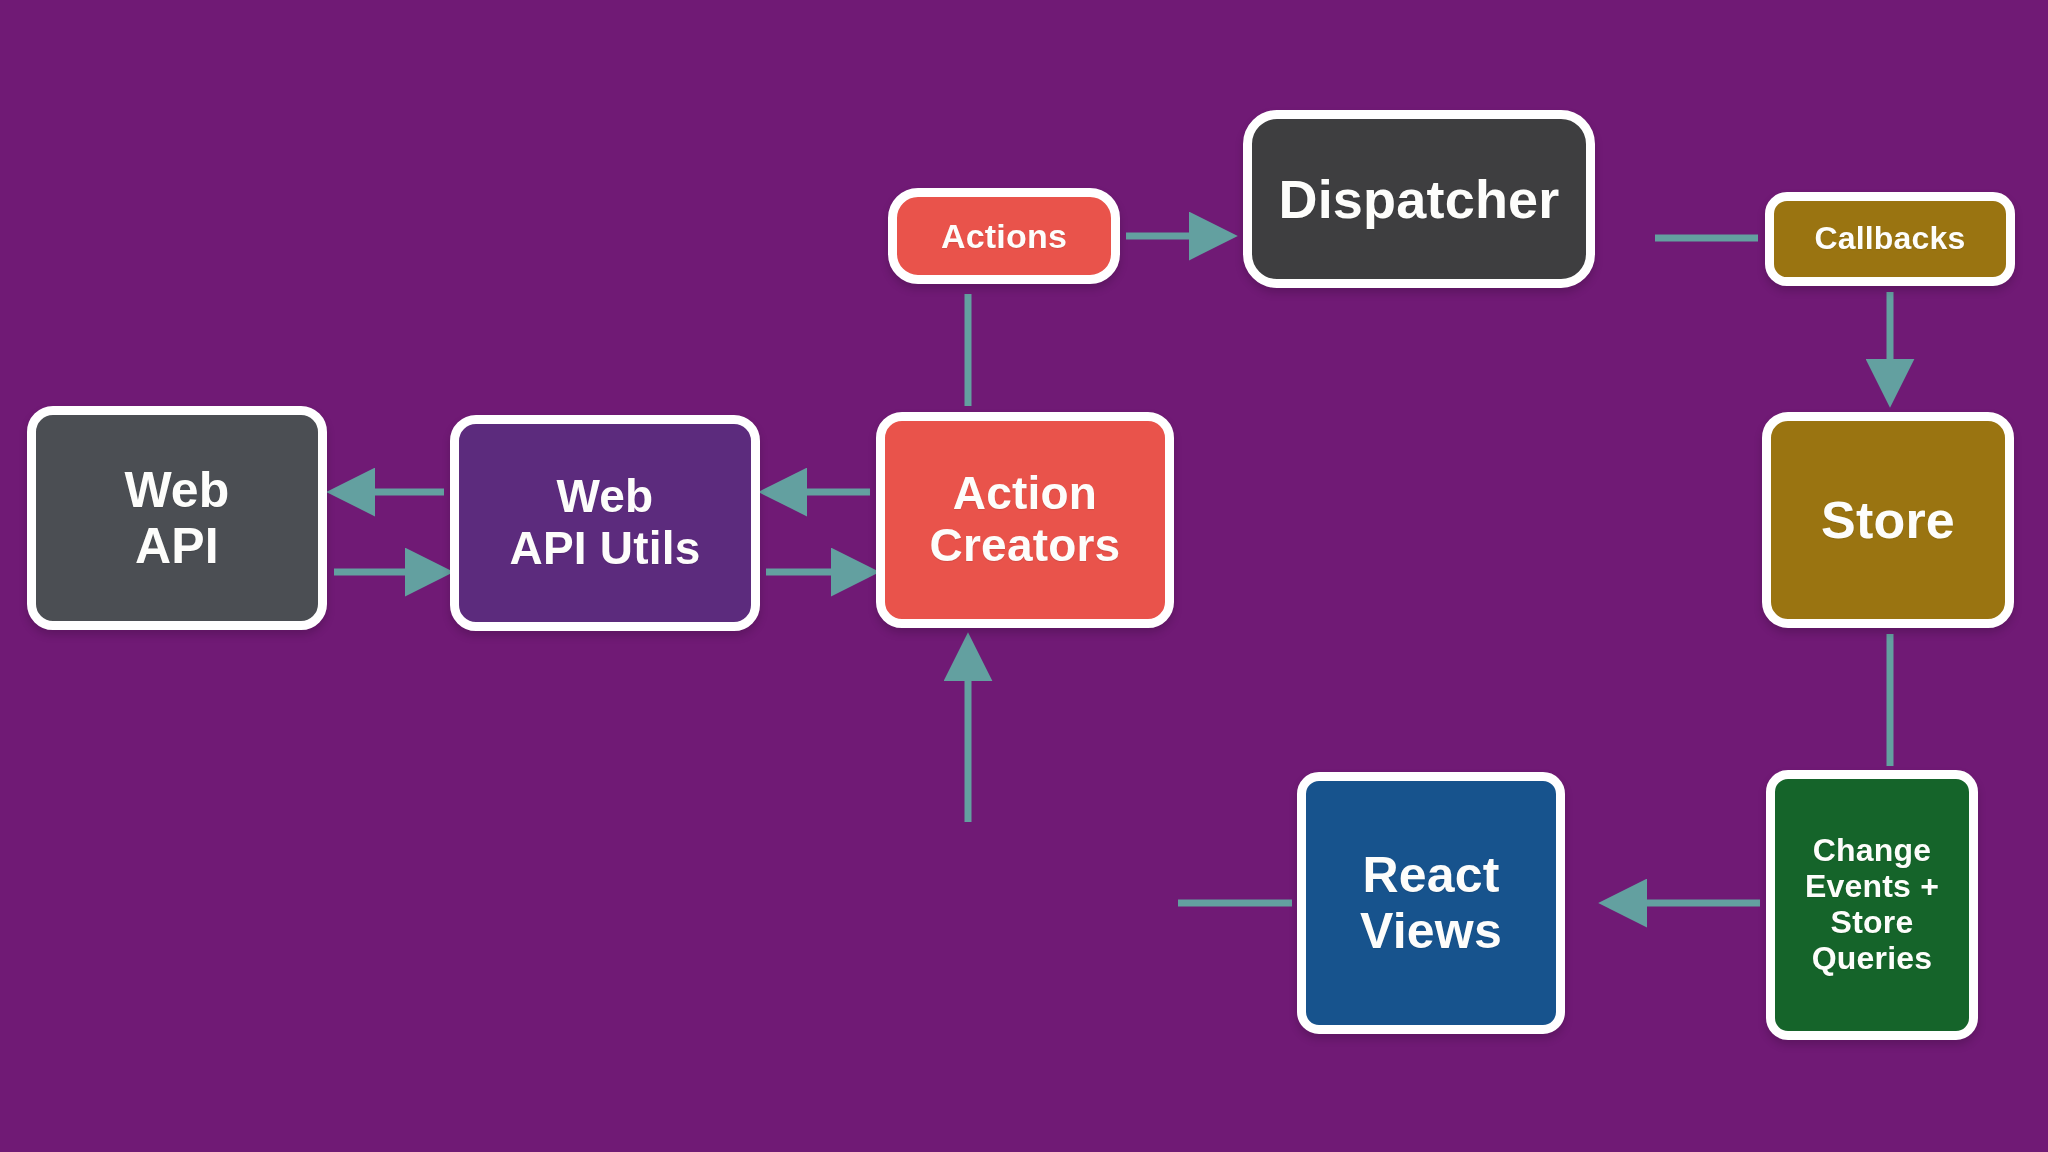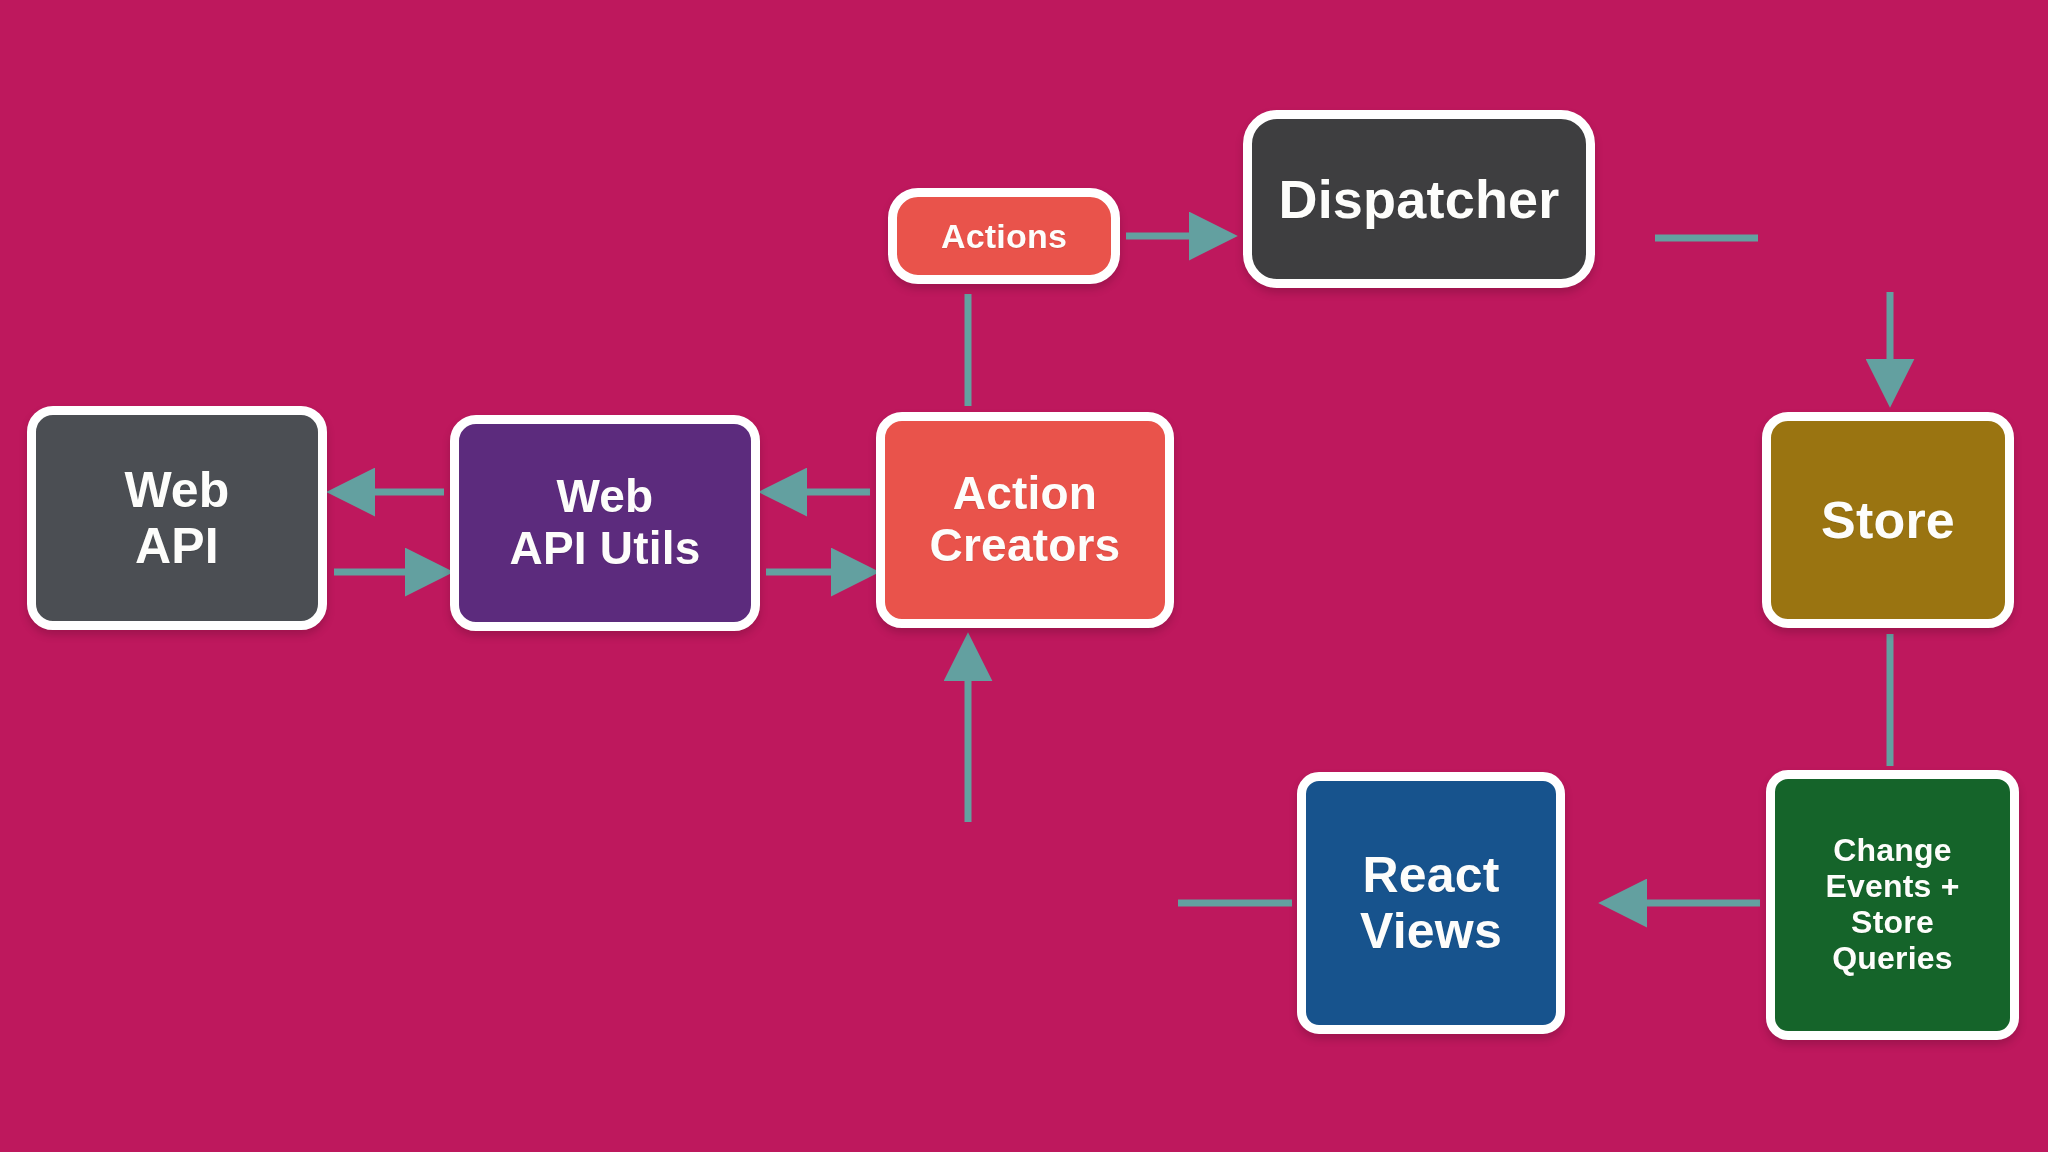--- a/index.html
+++ b/index.html
@@ -41,31 +41,31 @@
     text-shadow: 0 1px 1px rgba(0,0,0,0.10);
     z-index: 3;
   }
   .node-label { display: block; }
 
   
   #node-actions        { left: 888px;  top: 188px; width: 232px;  height: 96px;  border-radius: 30px;  font-size: 34px; }
   #node-dispatcher     { left: 1243px; top: 110px; width: 352px;  height: 178px; border-radius: 34px;  font-size: 54px; }
   #node-callbacks      { left: 1765px; top: 192px; width: 250px;  height: 94px;  border-radius: 22px;  font-size: 32px; }
   #node-store          { left: 1762px; top: 412px; width: 252px;  height: 216px; border-radius: 26px;  font-size: 52px; }
-  #node-change-events  { left: 1766px; top: 770px; width: 253px;  height: 270px; border-radius: 22px;  font-size: 32px; }
+  #node-change-events  { left: 1766px; top: 770px; width: 212px;  height: 270px; border-radius: 22px;  font-size: 32px; }
   #node-react-views    { left: 1297px; top: 772px; width: 268px;  height: 262px; border-radius: 22px;  font-size: 50px; }
   #node-user-inter     { left: 872px;  top: 828px; width: 300px;  height: 144px; border-radius: 22px;  font-size: 32px; }
   #node-action-creators{ left: 876px;  top: 412px; width: 298px;  height: 216px; border-radius: 26px;  font-size: 46px; }
   #node-web-api-utils  { left: 450px;  top: 415px; width: 310px;  height: 216px; border-radius: 26px;  font-size: 46px; }
   #node-web-api        { left: 27px;   top: 406px; width: 300px;  height: 224px; border-radius: 26px;  font-size: 50px; }
 </style>
 </head>
 <body>
 
-<div id="canvas" style="background: #be185d;">
+<div id="canvas" style="background: #701a75;">
 
   <svg id="edges" viewBox="0 0 2048 1152" width="2048" height="1152" xmlns="http://www.w3.org/2000/svg">
     <defs>
       <marker id="arrowhead" markerWidth="7" markerHeight="7" refX="5.6" refY="3.5" orient="auto" markerUnits="strokeWidth">
         <path d="M0,0 L7,3.5 L0,7 z" fill="#63a0a0"></path>
       </marker>
     </defs>
 
     <line x1="1126" y1="236" x2="1228" y2="236" stroke="#63a0a0" stroke-width="7" marker-end="url(#arrowhead)"></line>
 
@@ -93,20 +93,23 @@
   </svg>
 
   <div class="node" id="node-actions" style="background: rgb(233, 83, 75); border-color: rgb(255, 255, 255);">
     <span class="node-label">Actions</span>
   </div>
 
   <div class="node" id="node-dispatcher" style="background: rgb(62, 62, 64); border-color: rgb(255, 255, 255);">
     <span class="node-label">Dispatcher</span>
   </div>
 
+  <div class="node" id="node-callbacks" style="background: rgb(154, 116, 17); border-color: rgb(255, 255, 255);">
+    <span class="node-label">Callbacks</span>
+  </div>
 
   <div class="node" id="node-store" style="background: rgb(154, 116, 17); border-color: rgb(255, 255, 255);">
     <span class="node-label">Store</span>
   </div>
 
   <div class="node" id="node-change-events" style="background: rgb(21, 100, 42); border-color: rgb(255, 255, 255);">
     <span class="node-label">Change
 Events +
 Store
 Queries</span>

